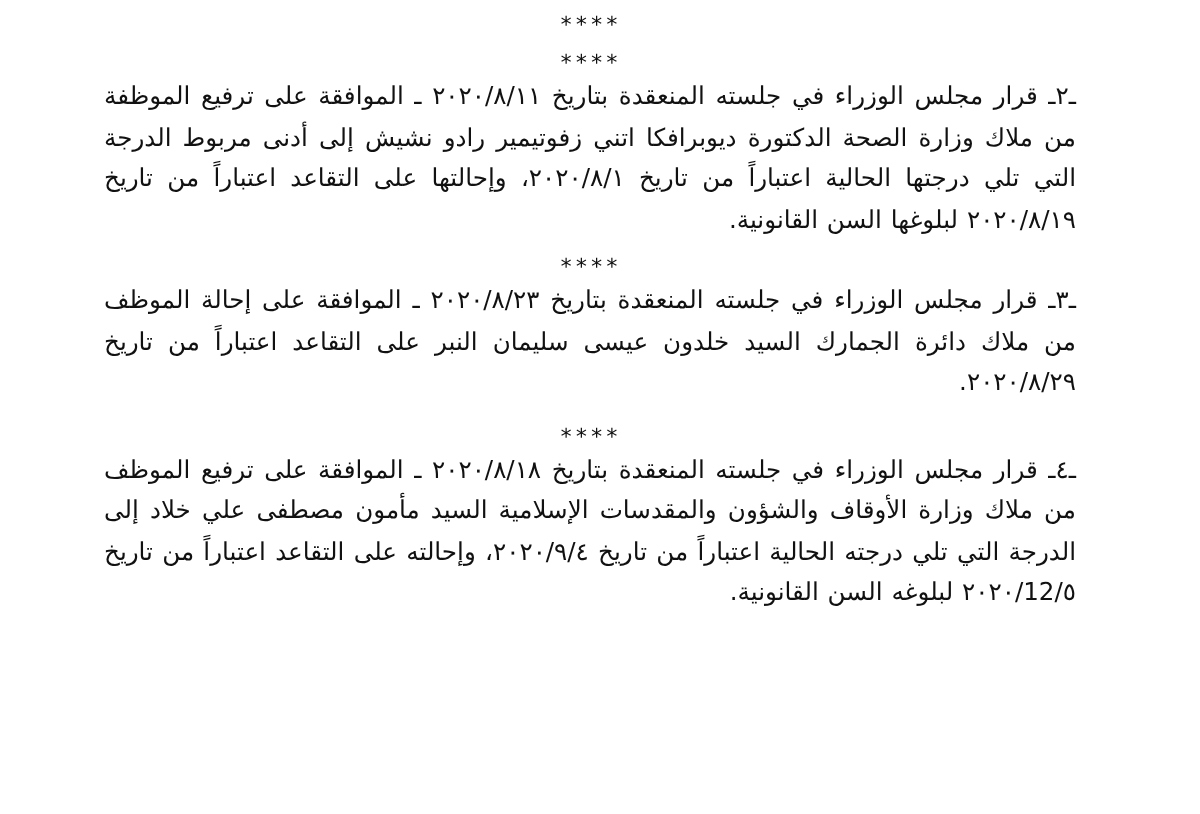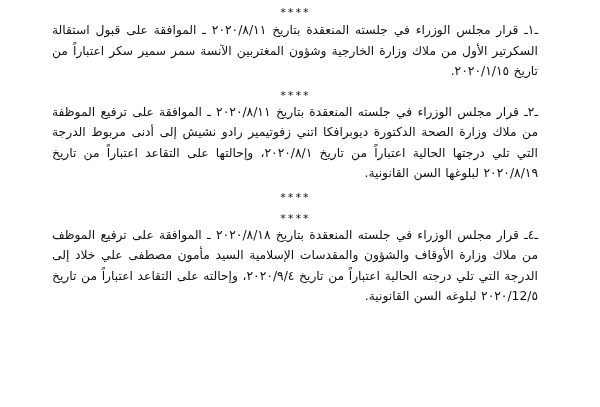--- a/index.html
+++ b/index.html
@@ -53,36 +53,36 @@
   .spacer-sm { height: 5px; }
   .spacer-md { height: 8px; }
 </style>
 </head>
 <body>
 
 <div class="page">
 
   <div class="sep sep-top">****</div>
 
-  <p class="entry">
-    <span class="num">ـ١ـ</span>
-    <span>قرار مجلس الوزراء في جلسته المنعقدة بتاريخ ٢٠٢٠/٨/١١ ـ الموافقة على قبول استقالة السكرتير الأول من ملاك وزارة الخارجية وشؤون المغتربين الآنسة سمر سمير سكر اعتباراً من تاريخ ٢٠٢٠/١/١٥.</span>
-  </p>
 
   <div class="spacer-sm"></div>
   <div class="sep">****</div>
 
   <p class="entry">
     <span class="num">ـ٢ـ</span>
     <span>قرار مجلس الوزراء في جلسته المنعقدة بتاريخ ٢٠٢٠/٨/١١ ـ الموافقة على ترفيع الموظفة من ملاك وزارة الصحة الدكتورة ديوبرافكا اتني زفوتيمير رادو نشيش إلى أدنى مربوط الدرجة التي تلي درجتها الحالية اعتباراً من تاريخ ٢٠٢٠/٨/١، وإحالتها على التقاعد اعتباراً من تاريخ ٢٠٢٠/٨/١٩ لبلوغها السن القانونية.</span>
   </p>
 
   <div class="spacer-sm"></div>
   <div class="sep">****</div>
 
+  <p class="entry">
+    <span class="num">ـ٣ـ</span>
+    <span>قرار مجلس الوزراء في جلسته المنعقدة بتاريخ ٢٠٢٠/٨/٢٣ ـ الموافقة على إحالة الموظف من ملاك دائرة الجمارك السيد خلدون عيسى سليمان النبر على التقاعد اعتباراً من تاريخ ٢٠٢٠/٨/٢٩.</span>
+  </p>
 
   <div class="spacer-md"></div>
   <div class="sep">****</div>
 
   <p class="entry">
     <span class="num">ـ٤ـ</span>
     <span>قرار مجلس الوزراء في جلسته المنعقدة بتاريخ ٢٠٢٠/٨/١٨ ـ الموافقة على ترفيع الموظف من ملاك وزارة الأوقاف والشؤون والمقدسات الإسلامية السيد مأمون مصطفى علي خلاد إلى الدرجة التي تلي درجته الحالية اعتباراً من تاريخ ٢٠٢٠/٩/٤، وإحالته على التقاعد اعتباراً من تاريخ ٢٠٢٠/12/٥ لبلوغه السن القانونية.</span>
   </p>
 
 </div>

